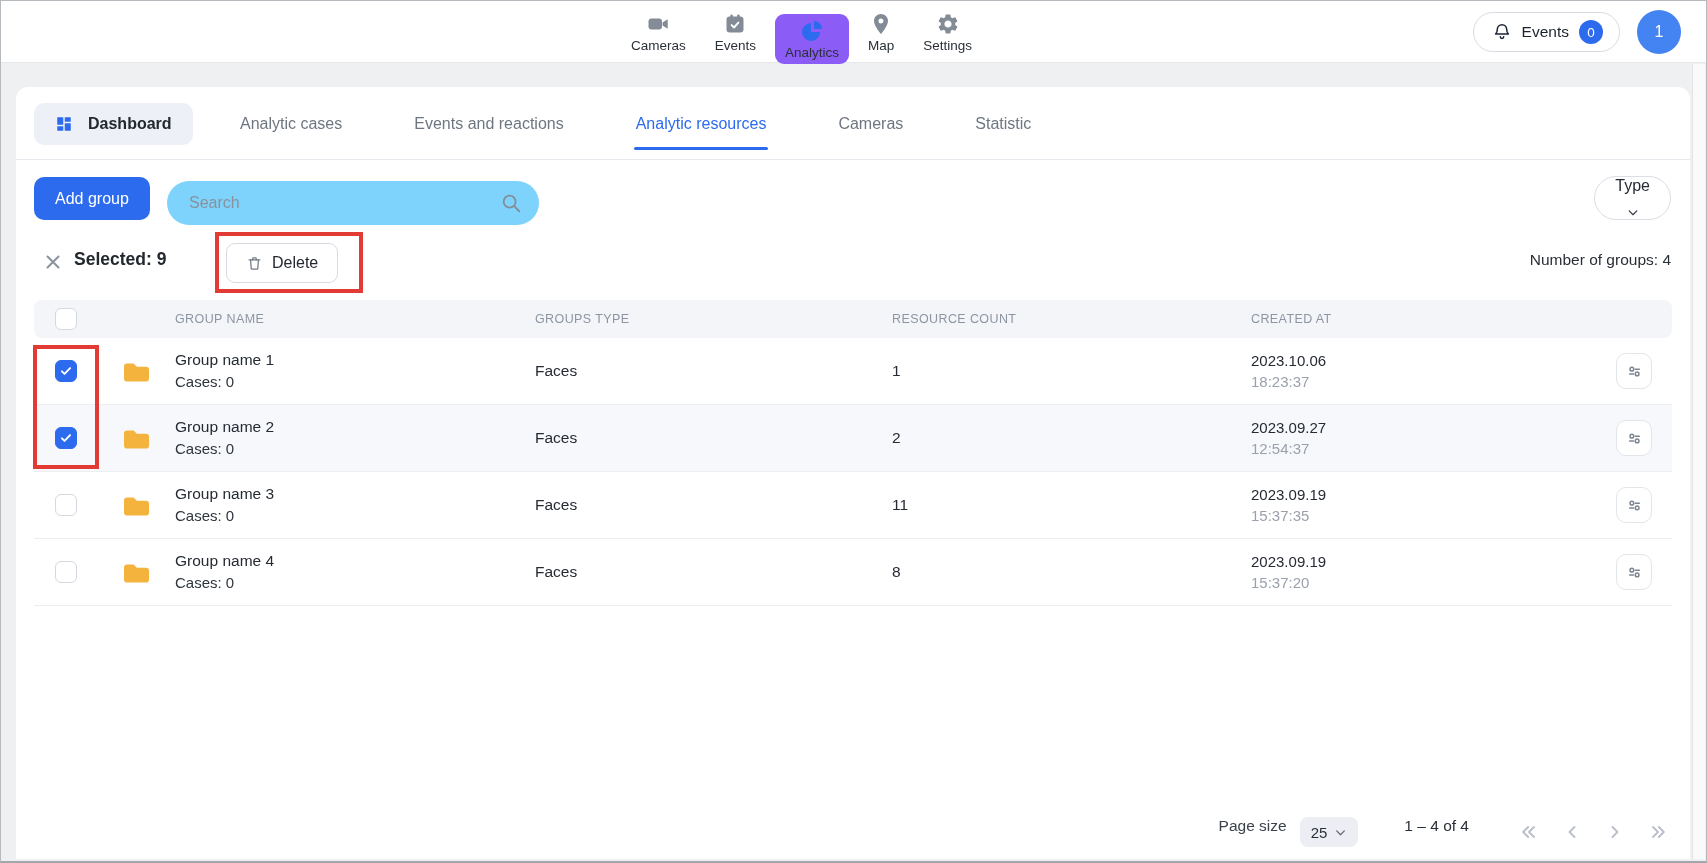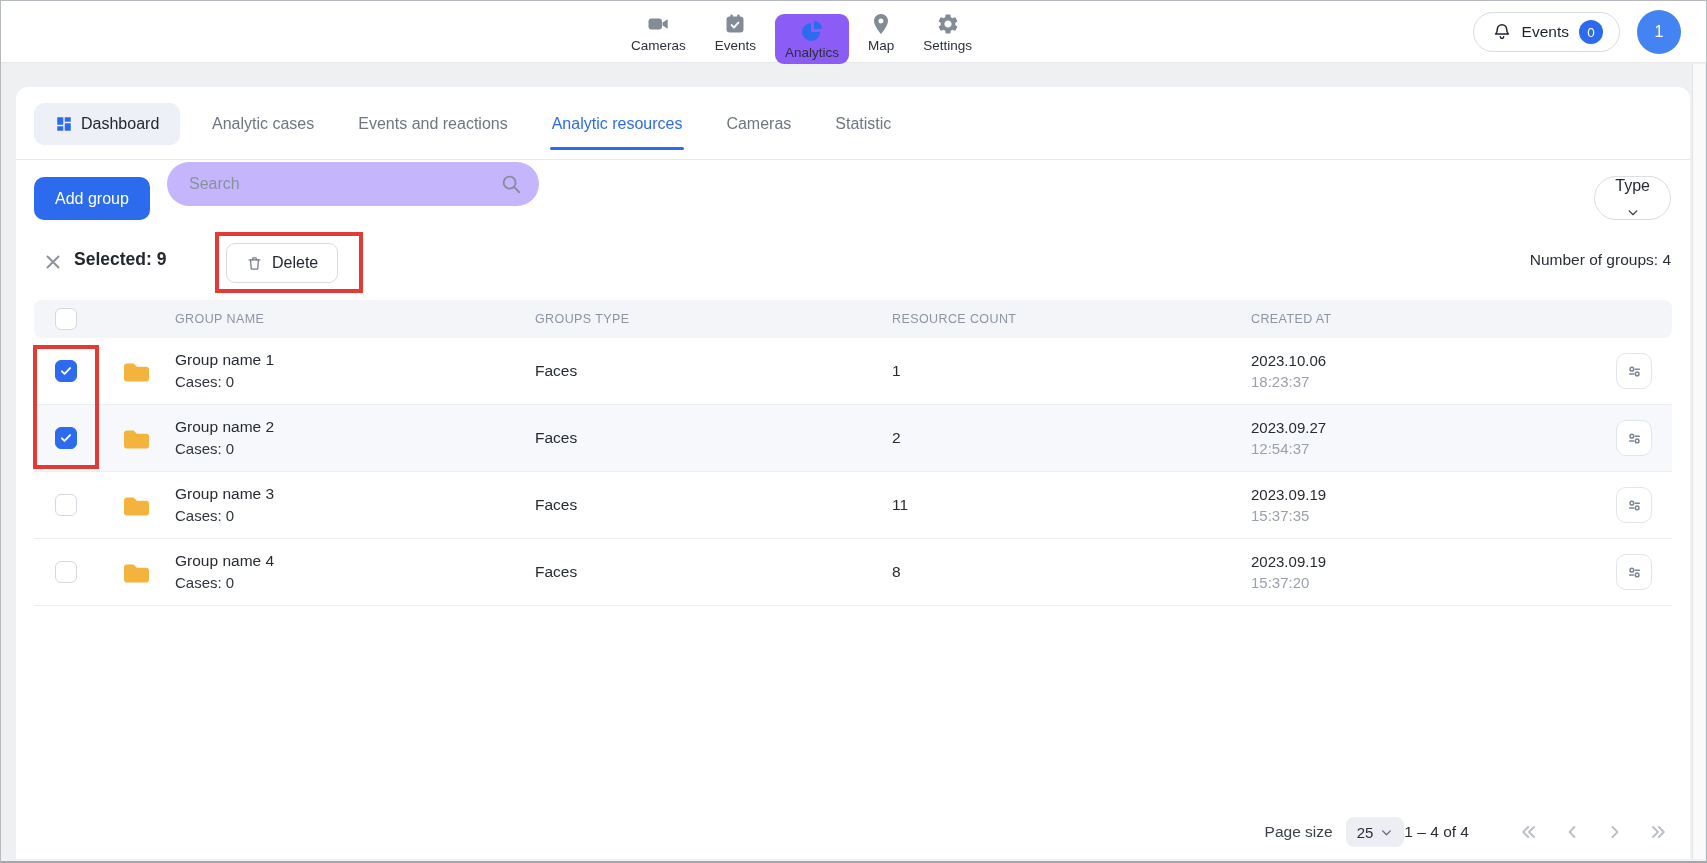--- a/index.html
+++ b/index.html
@@ -16,31 +16,31 @@
   .events-pill { position:absolute; right:86px; top:11px; height:40px; border:1px solid #d8dbe1; border-radius:21px; background:#fff; display:flex; align-items:center; gap:10px; padding:0 16px 0 18px; font-size:15.5px; color:#1c222e; cursor:pointer; }
   .events-pill .bell { width:20px; height:20px; color:#1d2433; }
   .badge { min-width:24px; height:24px; border-radius:12px; background:var(--accent); color:#fff; font-size:13.5px; display:flex; align-items:center; justify-content:center; padding:0 8px; }
   .avatar { position:absolute; right:25px; top:9px; width:44px; height:44px; border-radius:50%; background:#4483f2; color:#fff; font-size:16px; display:flex; align-items:center; justify-content:center; cursor:pointer; }
 
   
   .scrollbar { position:absolute; top:63px; right:1px; width:13px; bottom:2px; background:#fafafa; border-left:1px solid #e4e4e4; z-index:2; }
   .panel { position:absolute; top:86px; left:15px; right:16px; bottom:2px; background:#fff; border-radius:12px 12px 0 0; z-index:1; }
 
   
-  .dashboard-btn { position:absolute; left:18px; top:16px; height:42px; border-radius:10px; background:#eef0f7; display:flex; align-items:center; gap:8px; padding:12px 21px; font-size:16px; font-weight:400; color:#23272e; cursor:pointer; }
+  .dashboard-btn { position:absolute; left:18px; top:16px; height:42px; border-radius:10px; background:#eef0f7; display:flex; align-items:center; gap:15px; padding:12px 21px; font-size:16px; font-weight:700; color:#23272e; cursor:pointer; }
   .dashboard-btn svg { width:18px; height:18px; color:var(--accent); }
   .tabs { position:absolute; left:196px; top:16px; height:42px; display:flex; align-items:center; gap:44px; font-size:16px; color:#6e7681; }
-  .tab { position:relative; cursor:pointer; white-space:nowrap; }
+  .tab { position:relative; cursor:pointer; white-space:nowrap;margin-left:28px; }
   .tab.active { color:var(--accent); }
   .tab.active::after { content:""; position:absolute; left:-2px; right:-2px; bottom:-17px; height:3px; border-radius:2px; background:var(--accent); }
   .tabs-sep { position:absolute; left:0; right:0; top:72px; height:1px; background:#e7e9ee; }
 
   
   .add-group { position:absolute; left:18px; top:90px; height:43px; border:none; border-radius:10px; background:var(--accent); color:#fff; font-size:16px; font-family:inherit; display:flex; align-items:center; padding:0 21px; cursor:pointer; }
-  .search { position:absolute; left:151px; top:75px; width:372px; height:44px; border-radius:22px; background:#c4b5fd; }
+  .search { position:absolute; left:151px; top:94px; width:372px; height:44px; border-radius:22px; background:#7dd3fc; }
   .search input { position:absolute; inset:0; border:none; outline:none; background:transparent; padding:0 50px 0 22px; font-size:16px; font-family:inherit; color:#2a2f37; }
   .search input::placeholder { color:#8a919c; }
   .search .mag { position:absolute; right:17px; top:11px; width:22px; height:22px; color:#868d98; }
   .type-btn { position:absolute; right:19px; top:89px; height:44px; border:1px solid #dbdee4; border-radius:22px; background:#fff; display:flex; align-items:center; gap:11px; padding:0 20px; font-size:16px; color:#272c34; font-family:inherit; cursor:pointer;flex-direction:column; }
   .type-btn svg { width:16px; height:16px; color:#3a404a; }
 
   
   .close-x { position:absolute; left:26px; top:164px; width:22px; height:22px; color:#8d949f; cursor:pointer; }
   .selected-label { position:absolute; left:58px; top:162px; font-size:17.5px; font-weight:700; color:#23272e; }
   .delete-btn { position:absolute; left:210px; top:156px; height:40px; border:1px solid #d8dbe1; border-radius:9px; background:#fff; display:flex; align-items:center; gap:9px; padding:0 19px; font-size:16px; color:#23272e; font-family:inherit; cursor:pointer; }
@@ -63,25 +63,25 @@
   .folder { width:30px; height:25px; margin-left:21px; display:block; color:var(--folder); }
   .g-name { font-size:15.5px; color:#262b33; line-height:22px; }
   .g-cases { font-size:15px; color:#2f353d; line-height:22px; }
   .c-type, .c-count { font-size:15.5px; color:#262b33; }
   .c-created .date { font-size:15px; color:#262b33; line-height:21px; }
   .c-created .time { font-size:15px; color:#9ba1ac; line-height:21px; }
   .action-btn { width:36px; height:36px; border:1px solid #e2e5ea; border-radius:10px; background:#fff; display:flex; align-items:center; justify-content:center; justify-self:end; margin-right:20px; cursor:pointer; }
   .action-btn svg { width:21px; height:21px; color:#7d8591; }
 
   
-  .pagination { position:absolute; right:22px; bottom:12px; display:flex; align-items:center; font-size:15.5px; color:#2a2f37; }
+  .pagination { position:absolute; right:22px; bottom:12px; display:flex; font-size:15.5px; color:#2a2f37; }
   .pg-label { color:#3c424b; }
   .pg-size { margin-left:13px; height:30px; border-radius:8px; background:#eceef3; border:none; display:flex; align-items:center; gap:7px; padding:12px 11px; font-size:15px; color:#2a2f37; font-family:inherit; cursor:pointer; }
   .pg-size svg { width:13px; height:13px; color:#6a717c; }
-  .pg-range { }
+  .pg-range { margin-left:46px; }
   .pg-arrows { margin-left:50px; display:flex; align-items:center; gap:23px; }
   .pg-arrows button { border:none; background:none; padding:0; color:#b9bfc8; cursor:pointer; display:flex; }
   .pg-arrows svg { width:20px; height:20px; }
 </style>
 </head>
 <body>
 
 <div class="window">
 
   <div class="topbar">

